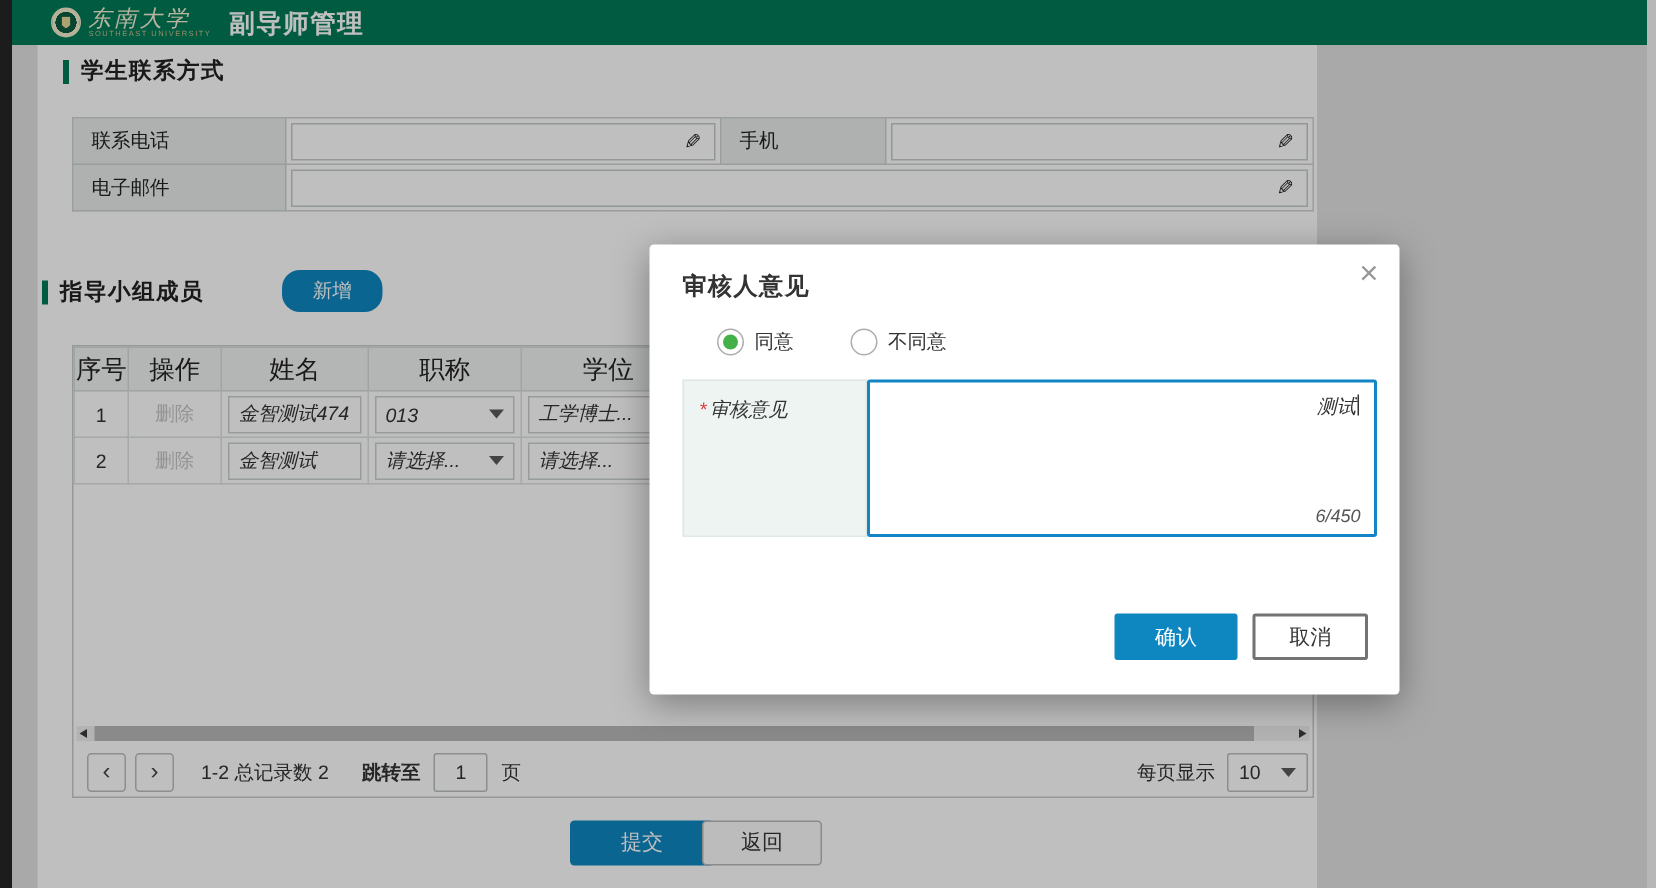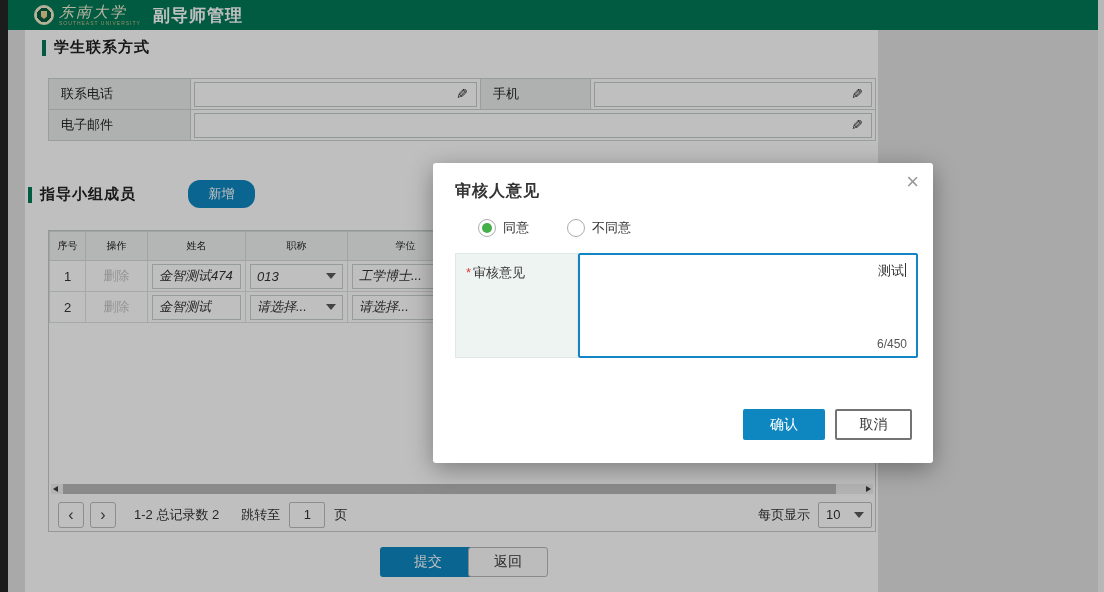--- a/index.html
+++ b/index.html
@@ -33,21 +33,21 @@
   td.lbl { background:#e9edeb; padding-left:12px; }
   td.inp { background:#fff; }
   .ibox { height:25px; margin:0 3px; border:1px solid #c3cbc8; background:#fff; display:flex; align-items:center; justify-content:space-between; padding:0 8px; font-size:13px; color:#333; }
   .edit-icon { font-size:14px; color:#1b1b1b; transform:scaleX(-1); line-height:1; }
 
   
   .add-btn { position:absolute; left:163px; top:150px; width:67px; height:28px; background:#0e87c0; color:#fff; font-size:13px; border:none; border-radius:12px; cursor:pointer; }
 
   .grid-container { position:absolute; left:23px; top:200px; width:828px; height:302px; border:1px solid #c6cdca; background:#fff; }
   .member-table { border-collapse:collapse; table-layout:fixed; width:828px; }
-  .member-table th { height:29px; background:#f1f3f2; border:1px solid #d6dbd9; font-size:10px; color:#222; font-weight:normal; }
+  .member-table th { height:29px; background:#f1f3f2; border:1px solid #d6dbd9; font-size:17px; color:#222; font-weight:normal; }
   .member-table td { height:31px; border:1px solid #dde2e0; font-size:13px; color:#333; text-align:center; }
   .member-table td.noborder { border:none; }
   .member-table th.noborder { border:none; background:#f1f3f2; border-bottom:1px solid #d6dbd9; }
   .del-link { color:#c6c6c6; font-size:13px; cursor:pointer; }
   .cellbox { height:25px; margin:0 4px; border:1px solid #c9d1ce; background:#fff; display:flex; align-items:center; padding:0 6px; font-size:13px; color:#333; overflow:hidden; white-space:nowrap;font-style:italic; }
   .cellbox.select { justify-content:space-between; }
   .tri-down { width:0; height:0; border-left:5px solid transparent; border-right:5px solid transparent; border-top:6px solid #5a5a5a; flex:0 0 auto; }
 
   
   .hscroll { position:absolute; left:2px; top:253px; width:822px; height:10px; background:#efefef; }
@@ -55,41 +55,41 @@
   .hs-arrow { position:absolute; top:2px; width:0; height:0; border-top:3px solid transparent; border-bottom:3px solid transparent; }
   .hs-left { left:2px; border-right:5px solid #3d3d3d; }
   .hs-right { right:2px; border-left:5px solid #3d3d3d; }
 
   
   .pagination { position:absolute; left:0; top:265px; width:826px; height:37px; display:flex; align-items:center; font-size:13px; color:#333; }
   .pg-btn { width:26px; height:26px; border:1px solid #b9bfbd; border-radius:3px; background:#fff; display:flex; align-items:center; justify-content:center; font-size:16px; color:#444; cursor:pointer; }
   .pg-prev { margin-left:9px; }
   .pg-next { margin-left:6px; }
   .pg-records { margin-left:18px; }
-  .pg-jump-label { margin-left:22px; }
+  .pg-jump-label { margin-left:22px;font-weight:bold; }
   .pg-jump-input { width:36px; height:26px; border:1px solid #b9bfbd; border-radius:2px; text-align:center; font-size:13px; color:#333; margin:0 9px; background:#fff; }
   .pg-right { margin-left:auto; display:flex; align-items:center; margin-right:3px;justify-content:space-between; }
   .pg-size-select { width:54px; height:26px; border:1px solid #b9bfbd; border-radius:2px; background:#fff; display:flex; align-items:center; justify-content:space-between; padding:0 7px; margin-left:8px; cursor:pointer; }
 
   
   .submit-btn { position:absolute; left:380px; top:547px; width:96px; height:30px; background:#0e87c0; color:#fff; border:none; border-radius:3px; font-size:14px; cursor:pointer; z-index:1; }
   .back-btn { position:absolute; left:468px; top:547px; width:80px; height:30px; background:#fbfbfb; color:#333; border:1px solid #b9b9b9; border-radius:3px; font-size:14px; cursor:pointer; z-index:1; }
 
   
   .overlay { position:absolute; left:0; top:0; width:1104px; height:592px; background:rgba(0,0,0,0.25); z-index:5; }
   .modal { position:absolute; left:433px; top:163px; width:500px; height:300px; background:#fff; border-radius:3px; box-shadow:0 6px 24px rgba(0,0,0,0.35); z-index:10; }
   .modal-title { position:absolute; left:22px; top:18px; font-size:16px; font-weight:bold; color:#333; letter-spacing:1px; }
   .modal-close { position:absolute; right:14px; top:6px; font-size:22px; color:#999; cursor:pointer; line-height:1.2; }
   .radio-row { position:absolute; left:45px; top:56px; display:flex; align-items:center; }
   .radio-group { display:flex; align-items:center; cursor:pointer; }
   .radio-group + .radio-group { margin-left:38px; }
   .radio-circle { width:18px; height:18px; border-radius:50%; border:1px solid #adadad; background:#fff; display:flex; align-items:center; justify-content:center; }
   .radio-circle.selected::after { content:""; width:10px; height:10px; border-radius:50%; background:#44b04a; }
   .radio-label { font-size:13px; color:#333; margin-left:7px; }
-  .modal-form-row { position:absolute; left:22px; top:90px; width:463px; height:105px; }
+  .modal-form-row { position:absolute; left:22px; top:90px; width:463px; height:105px;font-style:italic; }
   .modal-label-cell { position:absolute; left:0; top:0; width:123px; height:105px; background:#eef4f2; border:1px solid #e0e8e6; padding:10px 0 0 10px; font-size:13px; color:#333; }
   .required-mark { color:#e23c39; margin-right:2px; }
   .modal-textarea { position:absolute; left:123px; top:0; width:340px; height:105px; border:2px solid #1385c5; border-radius:2px; background:#fff; padding:7px 10px; font-size:13px; color:#333; cursor:text;text-align:right; }
   .caret { display:inline-block; width:1px; height:14px; background:#333; vertical-align:-2px; margin-left:1px; }
   .char-counter { position:absolute; right:9px; bottom:5px; font-size:12px; color:#555; }
   .modal-footer-confirm { position:absolute; left:310px; top:246px; width:82px; height:31px; background:#0e87c0; color:#fff; border:none; border-radius:2px; font-size:14px; cursor:pointer; }
   .modal-footer-cancel { position:absolute; left:402px; top:246px; width:77px; height:31px; background:#fff; color:#333; border:2px solid #737373; border-radius:2px; font-size:14px; cursor:pointer; }
 </style>
 </head>
 <body>

